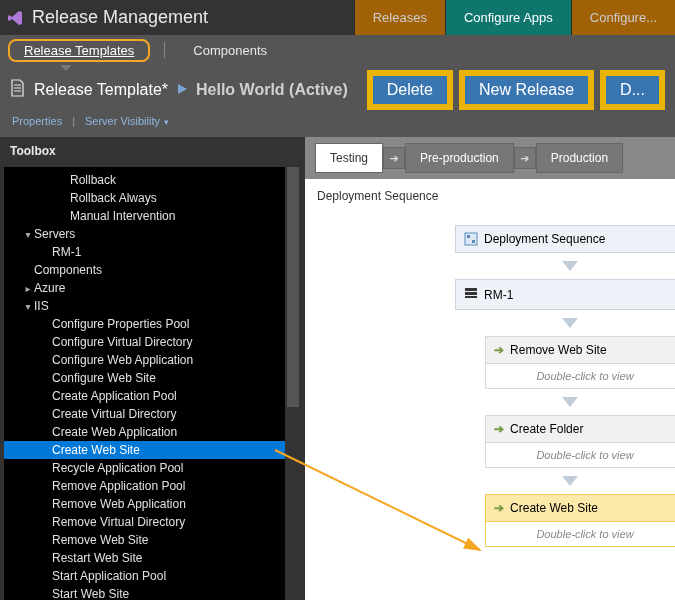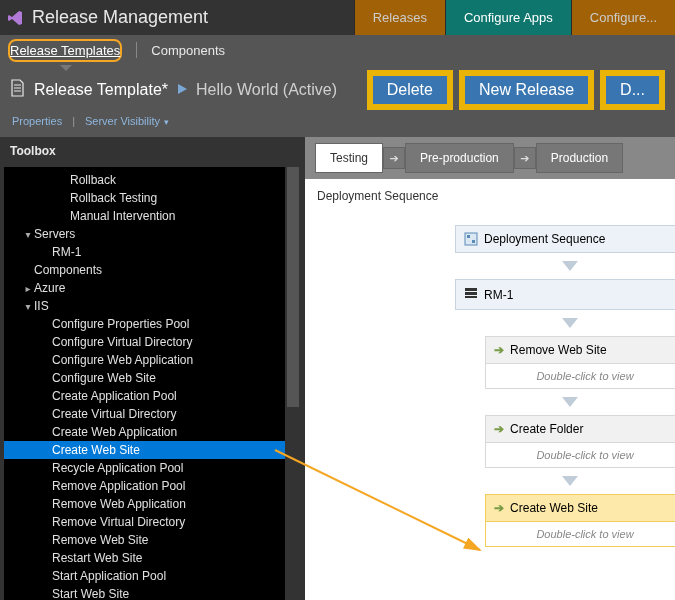--- a/index.html
+++ b/index.html
@@ -6,31 +6,31 @@
 body { width: 675px; height: 600px; background: #333; overflow: hidden; position: relative; }
 
 .titlebar { height: 35px; background: #333; display: flex; align-items: center; color: #e8e8e8; }
 .titlebar .vs-icon { margin: 0 8px 0 6px; display: inline-flex; }
 .titlebar .title { font-size: 18px; font-weight: 300; flex: 1; }
 .titlebar .tabs { display: flex; height: 100%; align-items: stretch; }
 .titlebar .tab { padding: 0 18px; display: flex; align-items: center; font-size: 13px; color: #ccc; background: #a16207; border-left: 1px solid #2a2a2a; cursor: pointer; }
 .titlebar .tab.active { background: #0f766e; color: #fff; }
 
 .subnav { height: 30px; background: #555; display: flex; align-items: center; padding: 0 8px; }
-.subnav .item { font-size: 13px; color: #e8e8e8; padding: 2px 0; margin-right: 14px; cursor: pointer; }
+.subnav .item { font-size: 13px; color: #e8e8e8; padding: 2px 14px; margin-right: 14px; cursor: pointer; }
 .subnav .item.active { text-decoration: underline; color: #fff; }
 .highlight-box { border: 2px solid #f5a623; border-radius: 8px; padding: 1px 6px; }
 .subnav .sep { width: 1px; height: 16px; background: #888; margin-right: 14px; }
 .dropdown-arrow { width: 0; height: 0; border-left: 6px solid transparent; border-right: 6px solid transparent; border-top: 6px solid #777; position: absolute; top: 65px; left: 60px; }
 
 .template-header { height: 50px; background: #555; display: flex; align-items: center; padding: 0 10px; }
 .template-header .doc-icon { margin-right: 8px; color: #e8e8e8; }
 .template-header .name { font-size: 16px; color: #fff; font-weight: 300; }
 .template-header .play { margin: 0 8px; color: #7aa7d4; }
-.template-header .subtitle { font-size: 16px; color: #d0d0d0; font-weight: 400; }
+.template-header .subtitle { font-size: 16px; color: #d0d0d0; font-weight: 700; }
 .template-header .spacer { flex: 1; }
 .template-header .btn { background: #3976b1; color: #fff; border: 6px solid #eab308; font-size: 16px; padding: 5px 14px; margin-left: 6px; cursor: pointer; }
 
 .props-row { height: 22px; background: #555; display: flex; align-items: flex-start; padding: 0 12px; font-size: 11px; color: #8fb7de; }
 .props-row .link { cursor: pointer; }
 .props-row .sep { margin: 0 10px; color: #999; }
 .props-row .chev { margin-left: 4px; font-size: 9px; }
 
 .body { display: flex; height: 475px; }
 .toolbox { width: 305px; background: #333; display: flex; flex-direction: column; }
@@ -114,21 +114,21 @@
   <span class="sep">|</span>
   <span class="link"><span>Server Visibility</span><span class="chev">▾</span></span>
 </div>
 
 <div class="body">
   <div class="toolbox">
     <div class="toolbox-header">Toolbox</div>
     <div class="tree">
       <div class="tree-inner" id="tree-inner">
           <div class="tree-item"><span class="indent" style="width: 54px;"></span><span class="expander"></span><span>Rollback</span></div>
-          <div class="tree-item"><span class="indent" style="width: 54px;"></span><span class="expander"></span><span>Rollback Testing</span></div>
+          <div class="tree-item"><span class="indent" style="width: 54px;"></span><span class="expander"></span><span>Rollback Always</span></div>
           <div class="tree-item"><span class="indent" style="width: 54px;"></span><span class="expander"></span><span>Manual Intervention</span></div>
           <div class="tree-item"><span class="indent" style="width: 18px;"></span><span class="expander">▾</span><span>Servers</span></div>
           <div class="tree-item"><span class="indent" style="width: 36px;"></span><span class="expander"></span><span>RM-1</span></div>
           <div class="tree-item"><span class="indent" style="width: 18px;"></span><span class="expander"></span><span>Components</span></div>
           <div class="tree-item"><span class="indent" style="width: 18px;"></span><span class="expander">▸</span><span>Azure</span></div>
           <div class="tree-item"><span class="indent" style="width: 18px;"></span><span class="expander">▾</span><span>IIS</span></div>
           <div class="tree-item"><span class="indent" style="width: 36px;"></span><span class="expander"></span><span>Configure Properties Pool</span></div>
           <div class="tree-item"><span class="indent" style="width: 36px;"></span><span class="expander"></span><span>Configure Virtual Directory</span></div>
           <div class="tree-item"><span class="indent" style="width: 36px;"></span><span class="expander"></span><span>Configure Web Application</span></div>
           <div class="tree-item"><span class="indent" style="width: 36px;"></span><span class="expander"></span><span>Configure Web Site</span></div>

